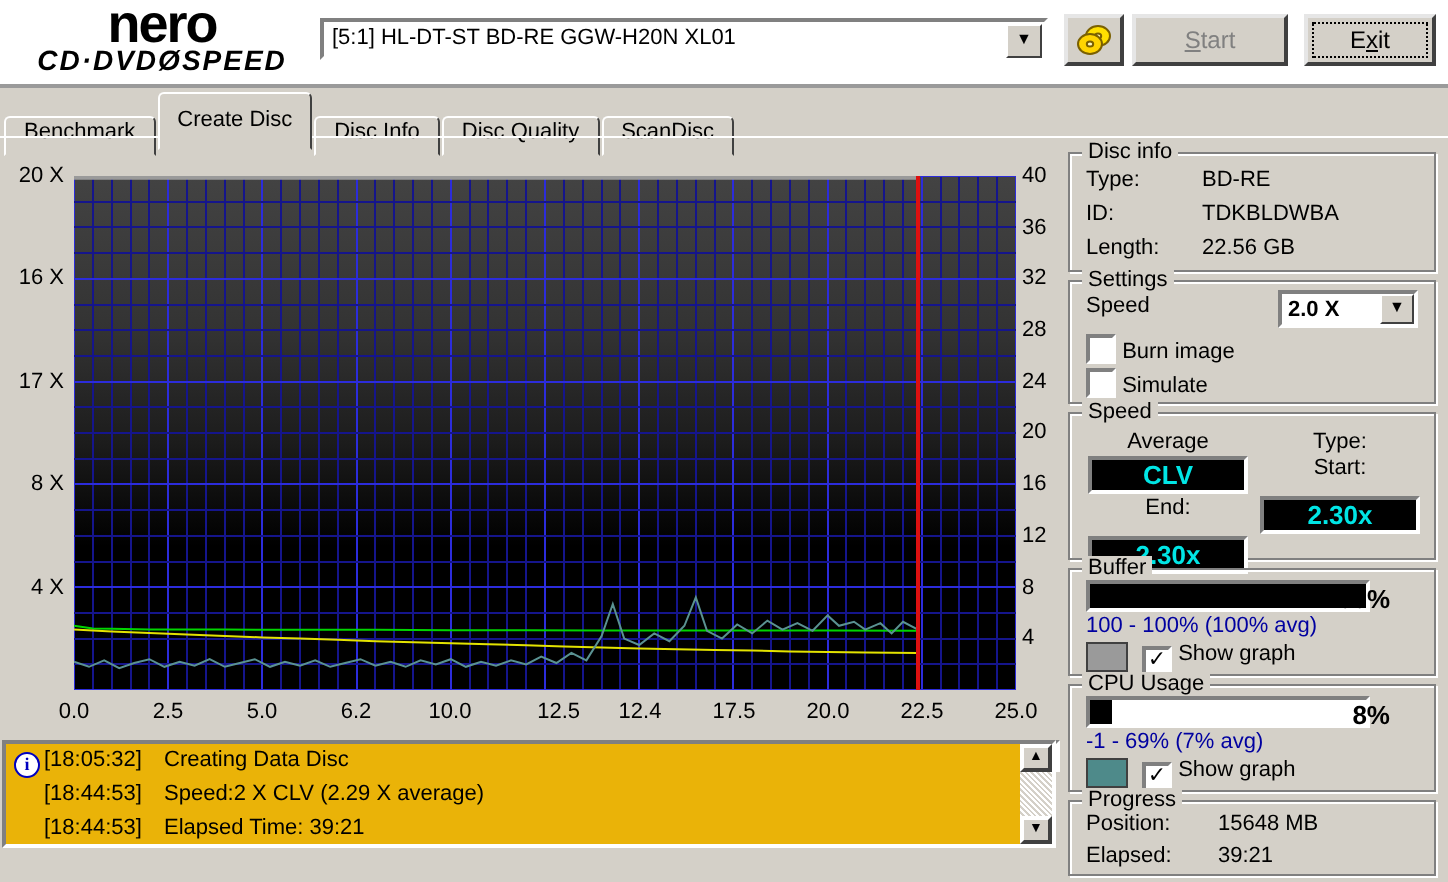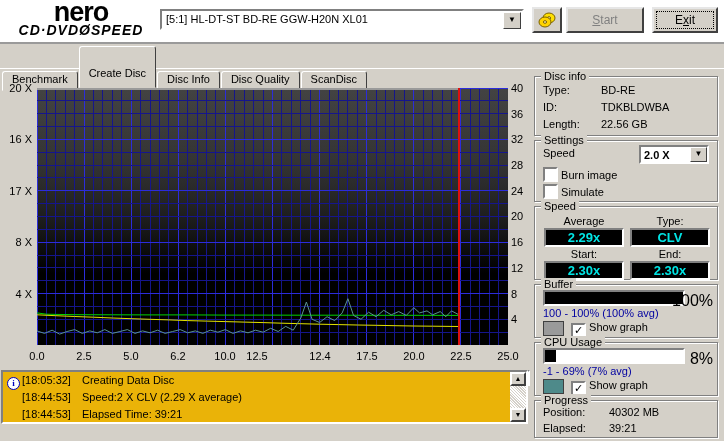--- a/index.html
+++ b/index.html
@@ -27,21 +27,21 @@
   .btn .u{text-decoration:underline;}
   .btn.focused{outline:1px dotted #000;outline-offset:-5px;}
   .tool-btn{position:absolute;left:532px;top:7px;width:30px;height:26px;background:#d4d0c8;
     border:2px solid;border-color:#e6e6e6 #404040 #404040 #e6e6e6;box-sizing:border-box;
     display:flex;align-items:center;justify-content:center;}
   
   .tabs{position:absolute;left:2px;top:46px;height:22px;white-space:nowrap;}
   .tab{display:inline-block;position:relative;top:3px;height:17px;padding:1px 9px 0 9px;
     background:#d4d0c8;border:1px solid;border-color:#fff #404040 #d4d0c8 #fff;
     border-radius:3px 3px 0 0;margin-right:1px;font-size:11px;vertical-align:bottom;}
-  .tab.active{top:0;height:20px;padding-top:20px;z-index:3;
+  .tab.active{top:0;height:20px;padding-top:7px;z-index:3;
     border-color:#fff #404040 #d4d0c8 #fff;}
   .tabline{position:absolute;left:0;top:68px;width:724px;height:1px;background:#fff;}
   
   .chart-area{position:absolute;left:0;top:69px;width:530px;height:300px;}
   .ylabel{position:absolute;width:32px;text-align:right;font-size:11px;}
   .yrlabel{position:absolute;left:511px;width:22px;text-align:left;font-size:11px;}
   .xlabel{position:absolute;width:34px;text-align:center;font-size:11px;top:281px;}
   .plot-wrap{position:absolute;left:37px;top:19px;width:471px;height:257px;
     background:linear-gradient(#434343 0%,#333333 30%,#1c1c1c 52%,#000 72%,#000 100%);}
   .plot-wrap svg{position:absolute;left:0;top:0;}
@@ -51,21 +51,21 @@
   .group-title{position:absolute;top:-7px;left:6px;background:#d4d0c8;padding:0 3px;font-size:11px;line-height:12px;}
   .row{position:absolute;left:8px;white-space:nowrap;}
   .lbl{display:inline-block;width:58px;}
   .lcd{background:#000;color:#00e5e5;font-weight:bold;text-align:center;font-size:13px;
     width:76px;height:15px;line-height:15px;border:2px solid;border-color:#808080 #fff #fff #808080;}
   .cell-lbl{text-align:center;font-size:11px;}
   .sgrid{position:absolute;left:6px;top:8px;width:172px;display:grid;grid-template-columns:86px 86px;row-gap:1px;justify-items:center;}
   .bar-track{position:absolute;left:8px;width:138px;height:12px;background:#fff;
     border:2px solid;border-color:#808080 #fff #fff #808080;box-sizing:content-box;}
   .bar-fill{height:12px;background:#000;}
-  .bar-pct{position:absolute;right:4px;font-size:16px;}
+  .bar-pct{position:absolute;right:22px;font-size:13px;font-weight:bold;}
   .range-txt{position:absolute;left:8px;color:#0000a0;font-size:11px;white-space:nowrap;}
   .swatch{position:absolute;left:8px;width:19px;height:13px;border:1px solid #404040;}
   .checkbox{display:inline-block;width:11px;height:11px;background:#fff;
     border:2px solid;border-color:#808080 #fff #fff #808080;
     font-size:11px;line-height:10px;text-align:center;vertical-align:-3px;font-weight:bold;}
   .cb-row{position:absolute;white-space:nowrap;}
   .select-box{position:absolute;background:#fff;border:2px solid;border-color:#808080 #fff #fff #808080;box-sizing:border-box;}
   
   .burn-progress{position:absolute;left:2px;top:370px;width:524px;height:12px;background:#fff;
     border:2px solid;border-color:#808080 #fff #fff #808080;}
@@ -131,21 +131,21 @@
   <span class="yrlabel" style="top:167px;">16</span>
   <span class="yrlabel" style="top:193px;">12</span>
   <span class="yrlabel" style="top:219px;">8</span>
   <span class="yrlabel" style="top:244px;">4</span>
 
   <span class="xlabel" style="left:20px;">0.0</span>
   <span class="xlabel" style="left:67px;">2.5</span>
   <span class="xlabel" style="left:114px;">5.0</span>
   <span class="xlabel" style="left:161px;">6.2</span>
   <span class="xlabel" style="left:208px;">10.0</span>
-  <span class="xlabel" style="left:240px;">12.5</span>
+  <span class="xlabel" style="left:256px;text-align:right;">12.5</span>
   <span class="xlabel" style="left:303px;">12.4</span>
   <span class="xlabel" style="left:350px;">17.5</span>
   <span class="xlabel" style="left:397px;">20.0</span>
   <span class="xlabel" style="left:444px;">22.5</span>
   <span class="xlabel" style="left:491px;">25.0</span>
 
   <div class="plot-wrap">
     <svg id="plot" width="471" height="257" viewBox="0 0 471 257">
         <line x1="0" y1="0" x2="0" y2="257" stroke="#2c2cdc" stroke-width="1" shape-rendering="crispEdges"></line>
         <line x1="9.42" y1="0" x2="9.42" y2="257" stroke="#15158c" stroke-width="1" shape-rendering="crispEdges"></line>
@@ -250,21 +250,20 @@
     <span class="checkbox"></span>
     <span>Simulate</span>
   </div>
 </div>
 
 <div class="group" style="top:206px;height:74px;">
   <span class="group-title">Speed</span>
   <div class="sgrid">
     <div class="cell-lbl">Average</div>
     <div class="cell-lbl">Type:</div>
-    <div class="lcd">2.29x</div>
     <div class="lcd">CLV</div>
     <div class="cell-lbl">Start:</div>
     <div class="cell-lbl">End:</div>
     <div class="lcd">2.30x</div>
     <div class="lcd">2.30x</div>
   </div>
 </div>
 
 <div class="group" style="top:284px;height:54px;">
   <span class="group-title">Buffer</span>
@@ -289,21 +288,21 @@
   <div class="range-txt" style="top:22px;">-1 - 69% (7% avg)</div>
   <div class="swatch" style="top: 36px; background: rgb(78, 138, 138);"></div>
   <div class="cb-row" style="left:36px;top:36px;">
     <span class="checkbox">✓</span>
     <span>Show graph</span>
   </div>
 </div>
 
 <div class="group" style="top:400px;height:38px;">
   <span class="group-title">Progress</span>
-  <div class="row" style="top:5px;"><span class="lbl" style="width:66px;">Position:</span><span>40302 MB</span></div>
+  <div class="row" style="top:5px;"><span class="lbl" style="width:66px;">Position:</span><span>15648 MB</span></div>
   <div class="row" style="top:21px;"><span class="lbl" style="width:66px;">Elapsed:</span><span>39:21</span></div>
 </div>
 
 <div class="burn-progress">
   <div class="bar-fill" style="width: 100%;"></div>
 </div>
 
 <div class="log">
   <div class="log-line">
     <span class="info-icon">i</span><span class="log-time">[18:05:32]</span><span>Creating Data Disc</span>

